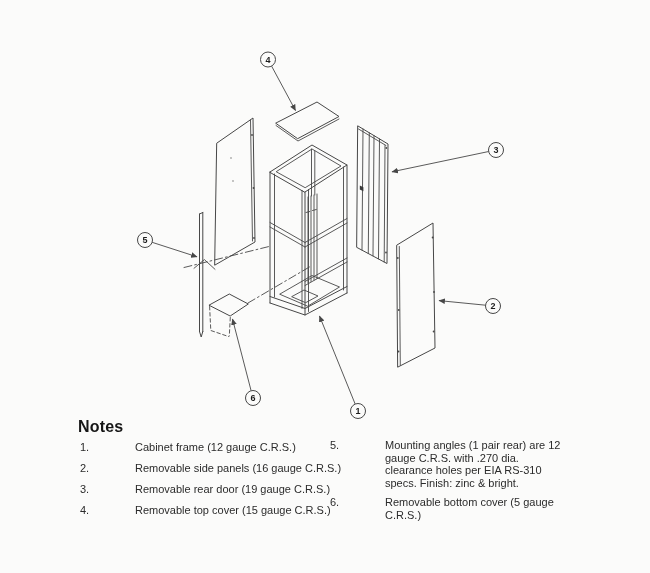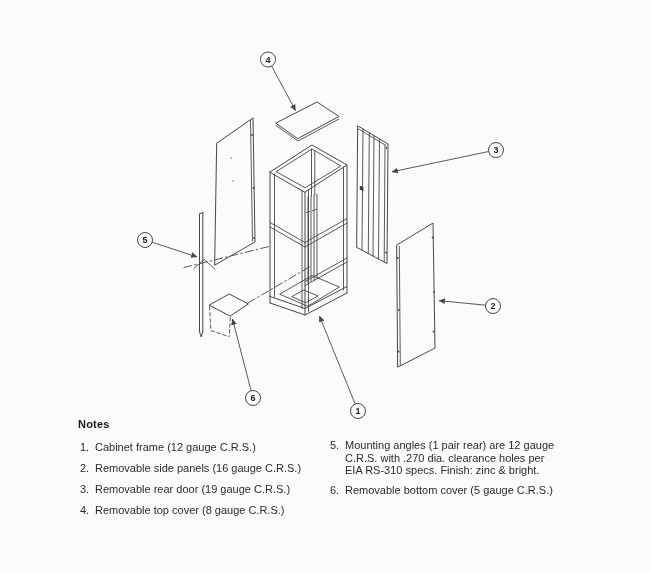--- a/index.html
+++ b/index.html
@@ -28,30 +28,30 @@
     text-anchor:middle;
   }
   .leader{stroke:#474747;stroke-width:0.9;fill:none;}
 
   .notes{
     position:absolute;left:0;top:415px;width:650px;
     color:#2b2b2b;
   }
   .notes h2{
     position:absolute;left:78px;top:3px;margin:0;
-    font-size:11px;font-weight:bold;color:#161616;
+    font-size:16px;font-weight:bold;color:#161616;
     letter-spacing:.2px;
   }
   .col{position:absolute;font-size:11px;line-height:12.6px;}
   .col.left{left:80px;top:26px;width:265px;}
   .col.right{left:330px;top:24px;width:232px;}
   .item{display:flex;margin-bottom:8.5px;}
   .col.right .item{margin-bottom:7px;}
   .item .num{width:15px;flex-shrink:0;}
-  .item .txt{flex:1;}
+  .item .txt{flex:1;margin-left:40px;}
 </style>
 </head>
 <body>
 
 <div class="page">
 
   <svg class="diagram" width="650" height="423" viewBox="0 0 650 423">
     <defs>
       <marker id="arw" viewBox="0 0 8 8" refX="7" refY="4" markerWidth="7.5" markerHeight="7.5" orient="auto-start-reverse">
         <path d="M0,0.6 L7.6,4 L0,7.4 Z" fill="#474747"></path>
@@ -182,21 +182,21 @@
       <div class="item">
         <span class="num">2.</span>
         <span class="txt">Removable side panels (16 gauge C.R.S.)</span>
       </div>
       <div class="item">
         <span class="num">3.</span>
         <span class="txt">Removable rear door (19 gauge C.R.S.)</span>
       </div>
       <div class="item">
         <span class="num">4.</span>
-        <span class="txt">Removable top cover (8 gauge C.R.S.)</span>
+        <span class="txt">Removable top cover (15 gauge C.R.S.)</span>
       </div>
     </div>
 
     <div class="col right">
       <div class="item">
         <span class="num">5.</span>
         <span class="txt">Mounting angles (1 pair rear) are 12 gauge C.R.S. with .270 dia. clearance holes per EIA RS-310 specs. Finish: zinc &amp; bright.</span>
       </div>
       <div class="item">
         <span class="num">6.</span>

